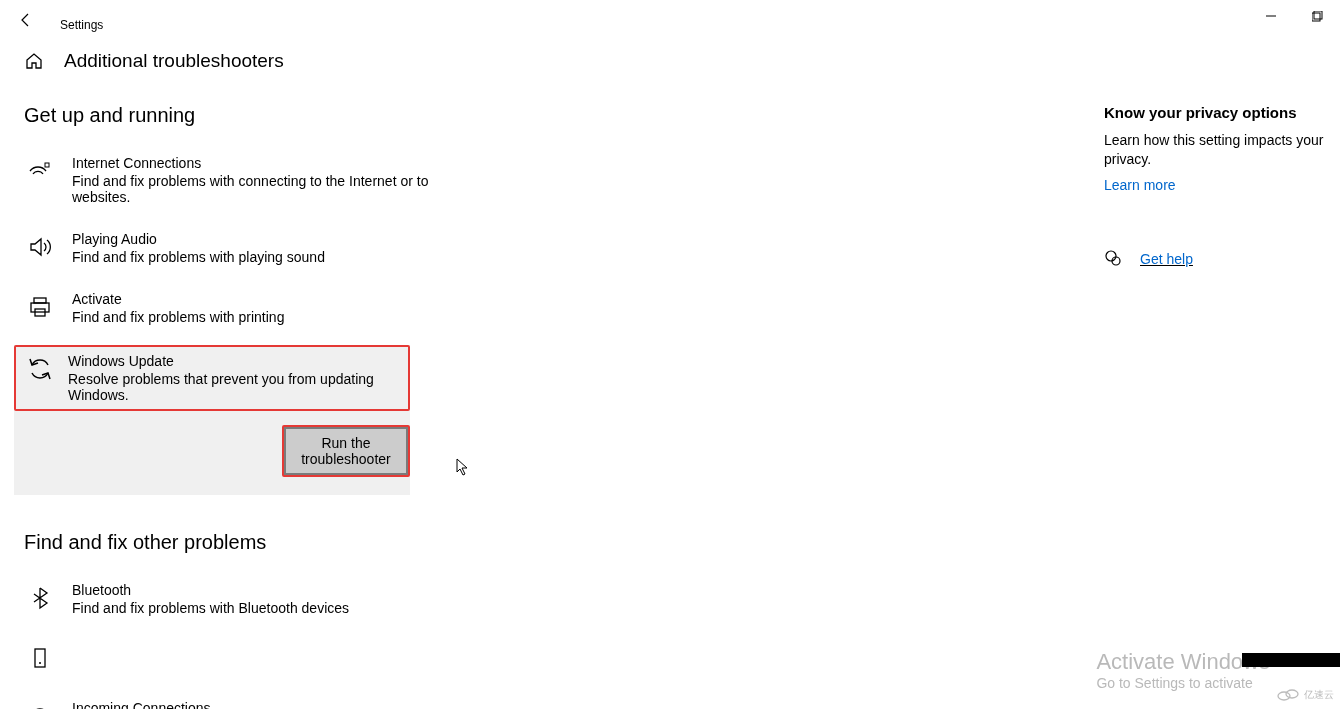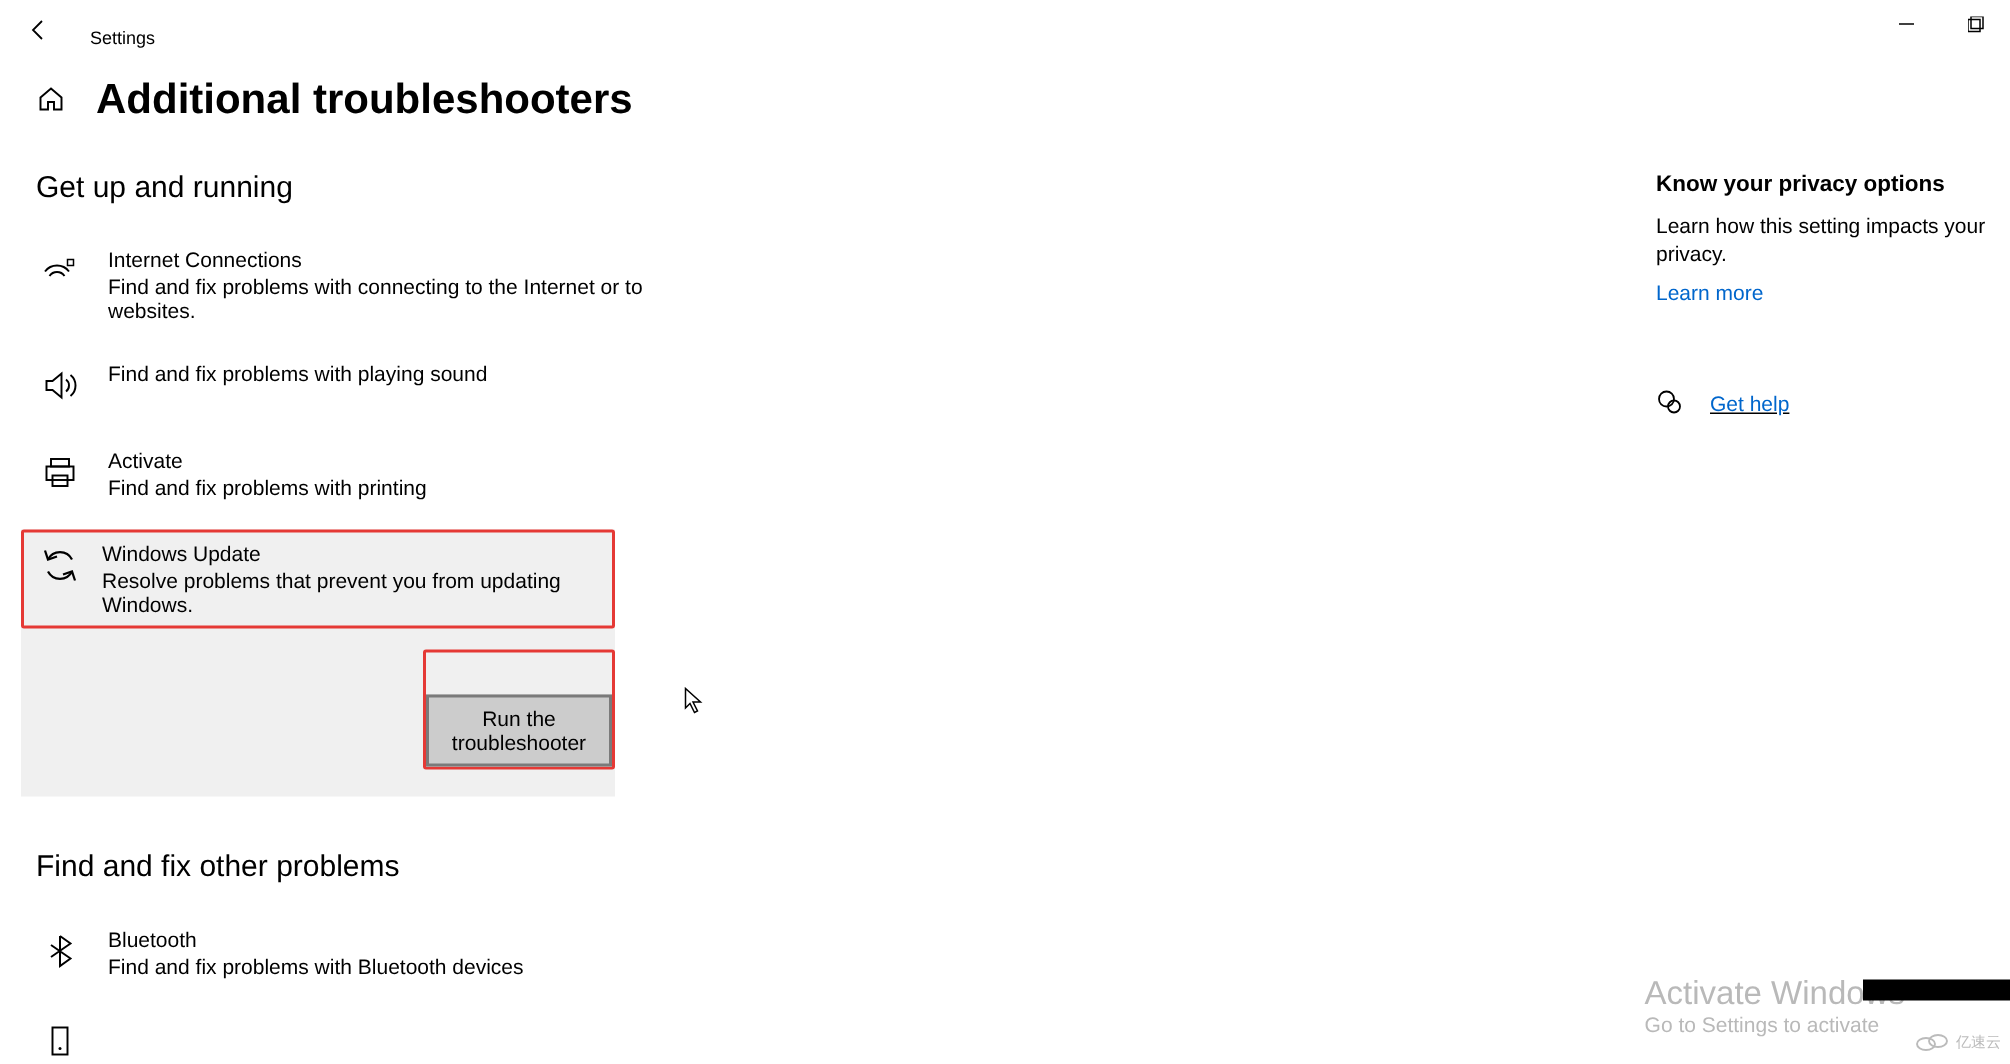--- a/index.html
+++ b/index.html
@@ -46,22 +46,22 @@
   display: flex;
   align-items: center;
   gap: 20px;
   margin-bottom: 32px;
 }
 .home-icon {
   width: 20px; height: 20px;
   display: flex; align-items: center; justify-content: center;
 }
 .page-title {
-  font-size: 28px;
-  font-weight: 700;
+  font-size: 19px;
+  font-weight: 400;
 }
 .main-area {
   display: flex;
 }
 .left-col {
   width: 460px;
 }
 .section-heading {
   font-size: 20px;
   font-weight: 400;
@@ -111,21 +111,20 @@
   margin-top: 14px;
   margin-left: 268px;
 }
 .run-btn {
   background: #ccc;
   border: 2px solid #7a7a7a;
   padding: 6px 14px;
   font-size: 14px;
   cursor: pointer;
   font-family: inherit;
-  margin-top: 28px;
 }
 .right-col {
   margin-left: 620px;
   width: 230px;
 }
 .side-heading {
   font-size: 15px;
   font-weight: 600;
   margin-bottom: 10px;
 }
@@ -232,20 +231,21 @@
         </div>
       </div>
 
       <div class="ts-item">
         <div class="ts-icon">
           <svg width="28" height="28" viewBox="0 0 28 28">
               <path d="M5 11 L9 11 L15 6 L15 22 L9 17 L5 17 Z M18 10 A5 5 0 0 1 18 18 M21 7 A9 9 0 0 1 21 21" stroke="#000" stroke-width="1.3" fill="none"></path>
             </svg>
         </div>
         <div class="ts-text">
+          <div class="ts-title">Playing Audio</div>
           <div class="ts-desc">Find and fix problems with playing sound</div>
         </div>
       </div>
 
       <div class="ts-item">
         <div class="ts-icon">
           <svg width="28" height="28" viewBox="0 0 28 28">
               <rect x="8" y="5" width="12" height="5" fill="none" stroke="#000" stroke-width="1.3"></rect>
               <rect x="5" y="10" width="18" height="9" fill="none" stroke="#000" stroke-width="1.3"></rect>
               <rect x="9" y="16" width="10" height="7" fill="none" stroke="#000" stroke-width="1.3"></rect>

